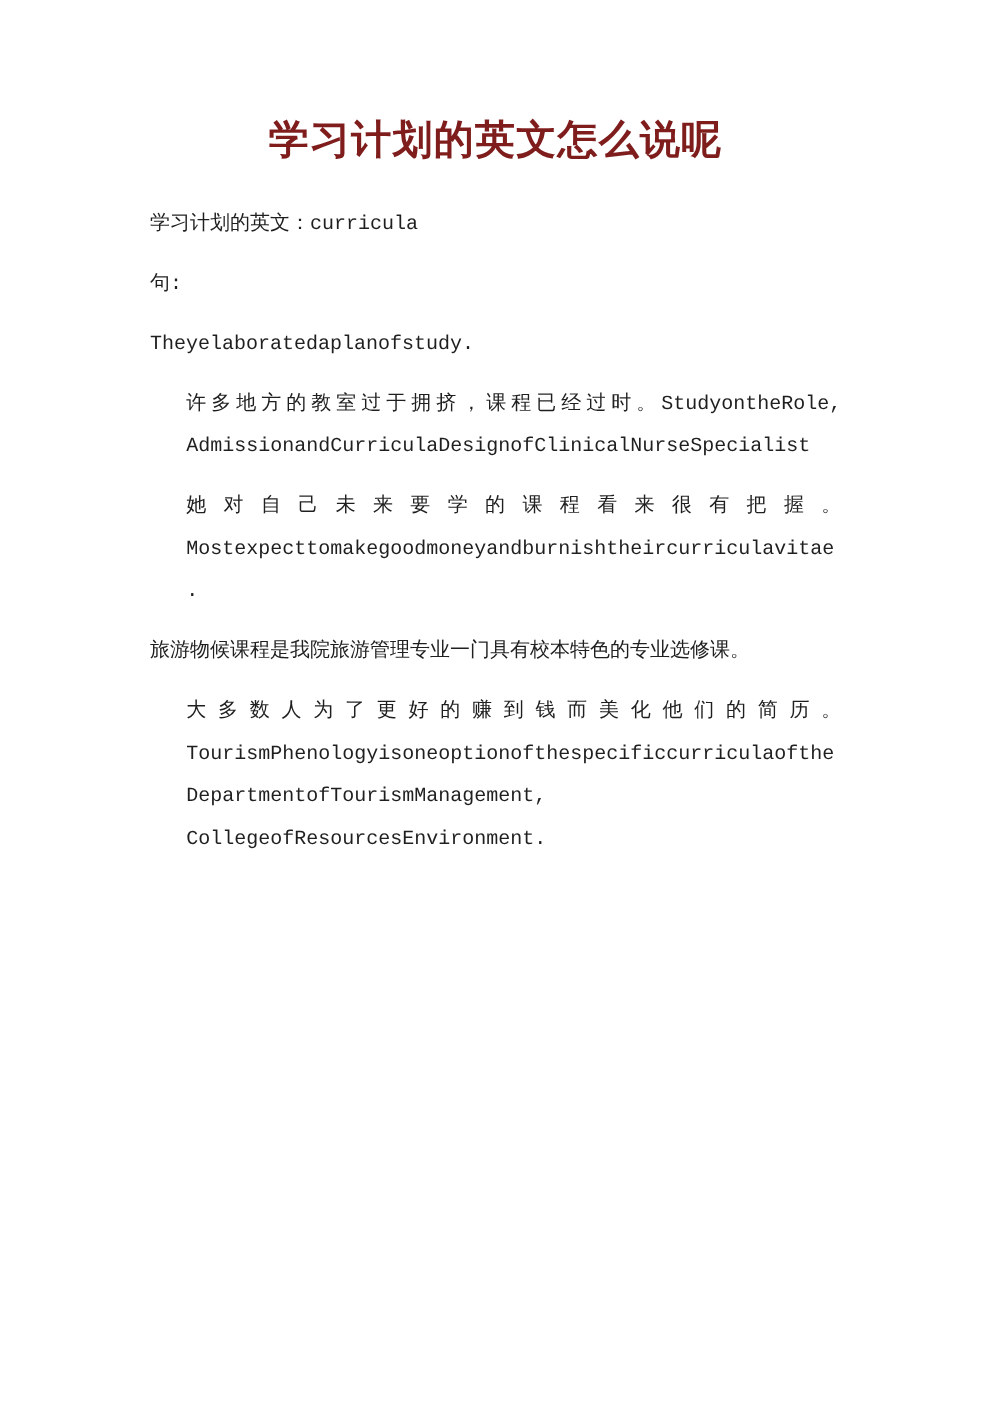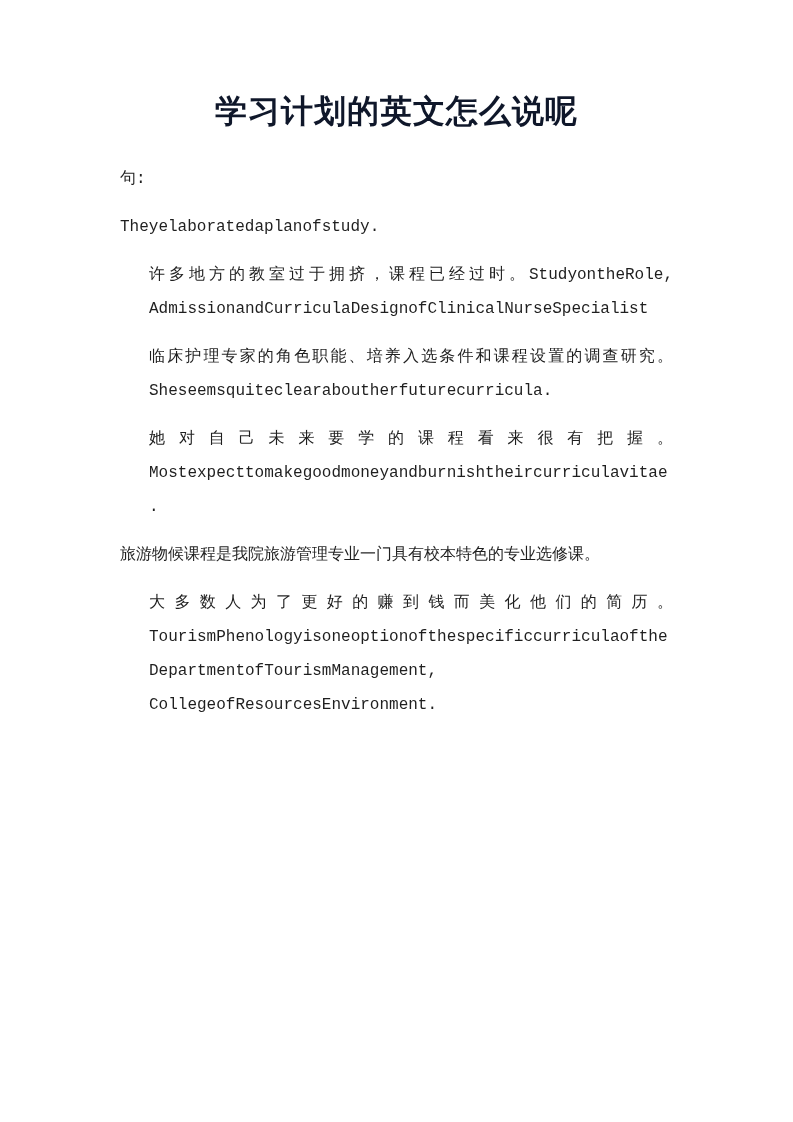--- a/index.html
+++ b/index.html
@@ -15,21 +15,21 @@
     overflow: hidden;
     box-sizing: border-box;
   }
   .doc-title {
     margin: 90px 60px 0 60px;
     text-align: center;
     font-family: "Liberation Serif", "DejaVu Serif", serif;
     font-weight: bold;
     font-size: 32px;
     line-height: 42px;
-    color: #0f172a;
+    color: #7f1d1d;
     letter-spacing: 1px;
   }
   .doc-body {
     margin: 30px 120px 0 120px;
     width: 553px;
     font-family: "Liberation Mono", "DejaVu Sans Mono", monospace;
     font-size: 16px;
     line-height: 34px;
     color: #1f1f1f;
   }
@@ -46,21 +46,21 @@
     text-justify: inter-character;
     margin-left: 29px;
   }
 </style>
 </head>
 <body>
 
 <div class="page">
   <h1 class="doc-title">学习计划的英文怎么说呢</h1>
   <div class="doc-body">
+      <div class="para plain">学习计划的英文：curricula</div>
       <div class="para plain">句:</div>
       <div class="para plain">Theyelaboratedaplanofstudy.</div>
       <div class="para justify">许多地方的教室过于拥挤，课程已经过时。StudyontheRole, AdmissionandCurriculaDesignofClinicalNurseSpecialist</div>
-      <div class="para justify">临床护理专家的角色职能、培养入选条件和课程设置的调查研究。Sheseemsquiteclearaboutherfuturecurricula.</div>
       <div class="para justify">她对自己未来要学的课程看来很有把握。Mostexpecttomakegoodmoneyandburnishtheircurriculavitae.</div>
       <div class="para plain">旅游物候课程是我院旅游管理专业一门具有校本特色的专业选修课。</div>
       <div class="para justify">大多数人为了更好的赚到钱而美化他们的简历。TourismPhenologyisoneoptionofthespecificcurriculaoftheDepartmentofTourismManagement, CollegeofResourcesEnvironment.</div>
     </div>
 </div>
 
 </body></html>

